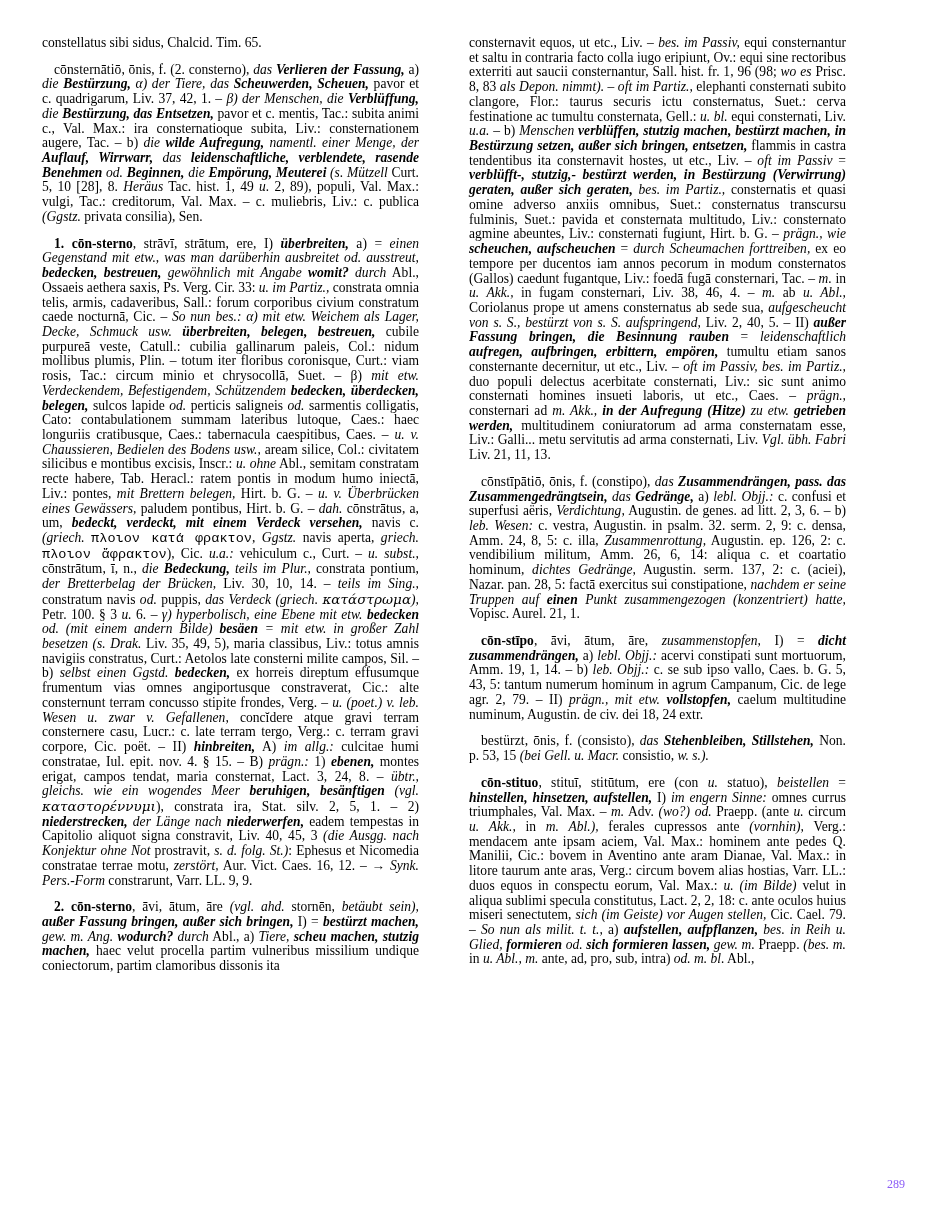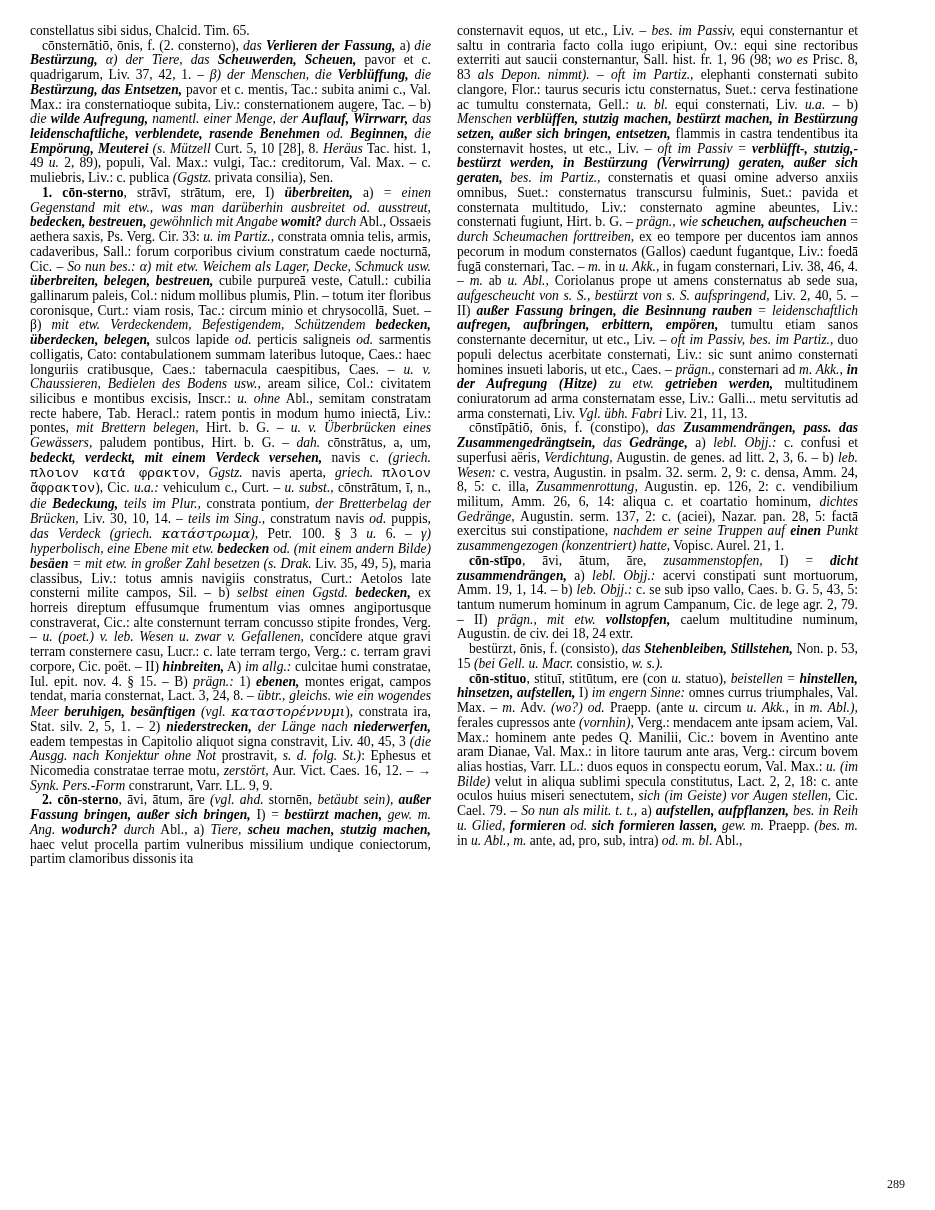--- a/index.html
+++ b/index.html
@@ -28,21 +28,21 @@
     display: flex;
     flex-direction: row;
     gap: 26px;
     width: 100%;
   }
   .col {
     width: 401px;
     flex: 0 0 401px;
   }
   .entry {
-    margin: 0;
+    margin: 12px;
     padding: 0;
     text-align: justify;
     text-justify: inter-word;
     font-size: 13.55px;
     line-height: 14.72px;
     letter-spacing: 0.02px;
     word-spacing: -0.1px;
     hyphens: manual;
   }
   .entry + .entry { margin-top: 0; }
@@ -55,21 +55,21 @@
   .bi { font-weight: bold; font-style: italic; font-family: Liberation Serif, serif; }
   .hw { font-weight: normal; font-style: normal; letter-spacing: 0.1px; }
   .gr { font-family: Liberation Mono, monospace; font-style: normal; }
   .gri { font-family: "DejaVu Serif", "Liberation Serif", serif; font-style: italic; }
 
   .folio {
     position: absolute;
     right: 30px;
     bottom: 18px;
     font-size: 12px;
-    color: #0f172a;
+    color: #8b5cf6;
     font-family: "Liberation Serif", "DejaVu Serif", serif;
   }
 </style>
 </head>
 <body>
 
 <div class="page">
 
   <div class="columns">
 

